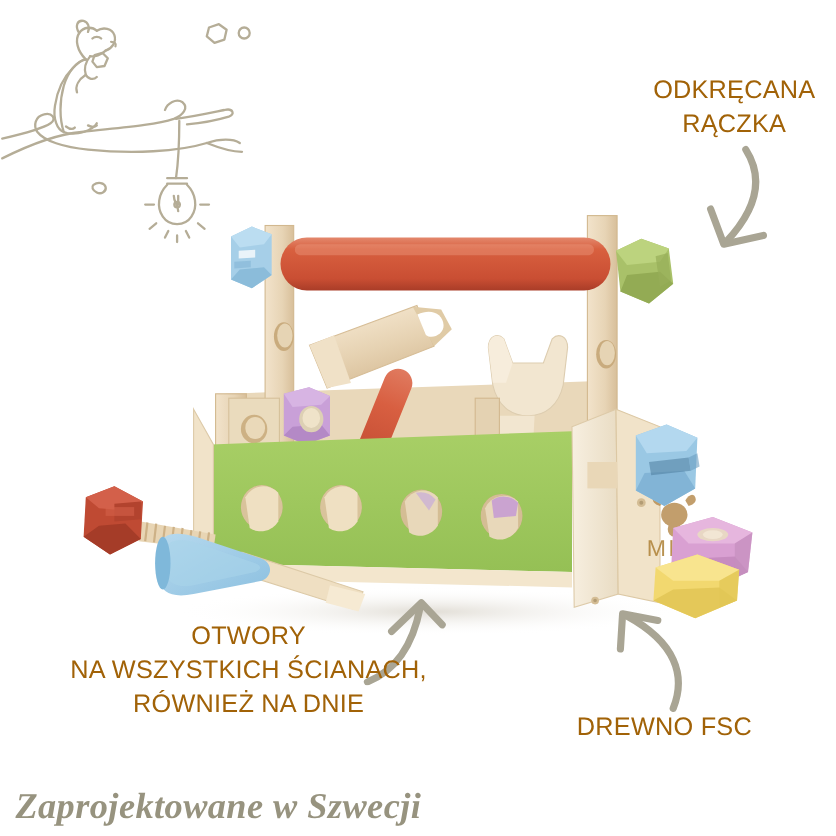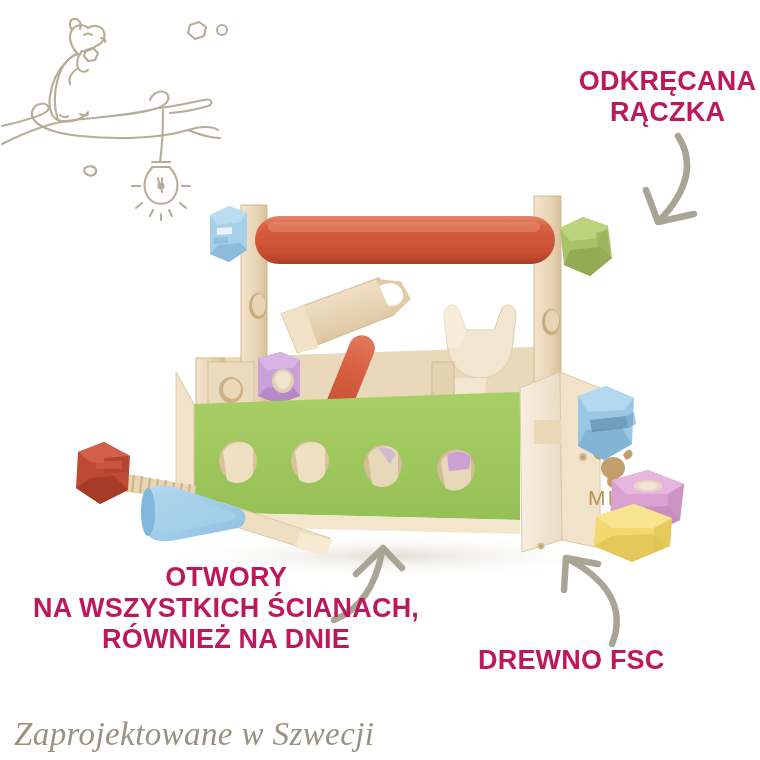--- a/index.html
+++ b/index.html
@@ -14,37 +14,37 @@
     width: 760px; height: 760px;
     background: #ffffff;
   }
 
   
   .doodle { position: absolute; left: 0; top: 2px; width: 270px; height: 225px; }
 
   
   .anno {
     position: absolute;
-    color: #be185d;
-    font-size: 27px;
+    color: #a16207;
+    font-size: 23px;
     line-height: 31px;
     letter-spacing: .2px;
     white-space: pre-line;
-    font-weight: 700;
+    font-weight: 400;
   }
   #anno-handle   { left: 575px; top: 66px;  width: 185px; text-align: center; }
   #anno-holes    { left: 6px;   top: 562px; width: 440px; text-align: center; }
-  #anno-fsc      { left: 478px; top: 645px; width: 200px; }
+  #anno-fsc      { left: 504px; top: 645px; width: 200px; text-align: center; }
 
   .tagline {
     position: absolute;
     left: 14px; top: 716px;
     font-family: "Liberation Serif", serif;
     font-style: italic;
-    font-weight: 400;
+    font-weight: 700;
     font-size: 33px;
     color: #97937f;
     letter-spacing: .4px;
   }
 
   
   .arrow { position: absolute; }
   #arrow-handle { left: 618px; top: 128px; width: 115px; height: 115px; }
   #arrow-holes  { left: 330px; top: 538px; width: 115px; height: 85px; }
   #arrow-fsc    { left: 548px; top: 548px; width: 115px; height: 100px; }

